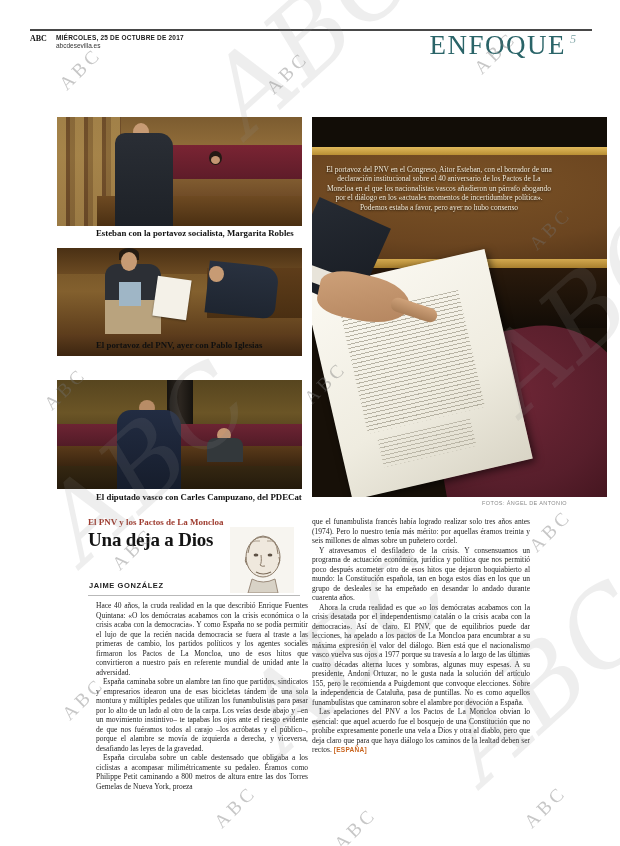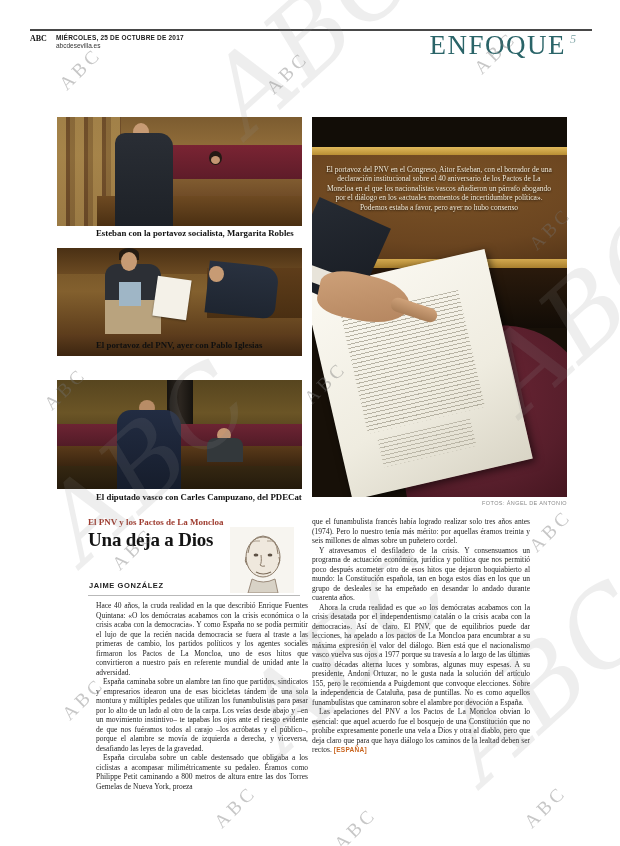--- a/index.html
+++ b/index.html
@@ -57,21 +57,21 @@
   .p3-base{inset:0;background:linear-gradient(180deg,#57451f 0%,#6b5526 30%,#3c2d14 70%,#241a0c 100%);}
   .p3-pillar{left:110px;top:0;width:26px;height:70px;background:linear-gradient(90deg,#15120e,#2c2620,#15120e);}
   .p3-redseats{left:0;top:44px;width:100%;height:22px;background:linear-gradient(180deg,#6d2433,#521b27);}
   .p3-deskrow{left:0;top:66px;width:100%;height:20px;background:linear-gradient(180deg,#5a3a1a,#3a2510);}
   .p3-man{left:60px;top:30px;width:64px;height:79px;background:linear-gradient(180deg,#222c42,#161d2c);border-radius:14px 16px 0 0;}
   .p3-man-head{left:82px;top:20px;width:16px;height:16px;background:#b88c66;border-radius:50%;}
   .p3-man2-head{left:160px;top:48px;width:14px;height:14px;background:#c49672;border-radius:50%;}
   .p3-man2-body{left:150px;top:58px;width:36px;height:24px;background:#33383b;border-radius:8px 8px 0 0;}
 
   
-  #bigphoto{left:312px;top:117px;width:255px;height:380px;overflow:hidden;background:#171008;}
+  #bigphoto{left:312px;top:117px;width:295px;height:380px;overflow:hidden;background:#171008;}
   .bp-top{left:0;top:0;width:100%;height:30px;background:#120d07;}
   .bp-gold1{left:0;top:30px;width:100%;height:8px;background:linear-gradient(180deg,#e0b95c,#b98f34);}
   .bp-wood{left:0;top:38px;width:100%;height:104px;background:radial-gradient(120% 100% at 50% 30%,#7a5226 0%,#6b4520 55%,#4a2e14 100%);}
   .bp-gold2{left:0;top:142px;width:100%;height:9px;background:linear-gradient(180deg,#d3a94f,#a87f2e);}
   .bp-slot{left:110px;top:151px;width:120px;height:14px;background:#0d0a06;}
   .bp-fade{left:0;top:151px;width:100%;height:60px;background:linear-gradient(180deg,#2a1a0c,#120c06);}
   .bp-seat{right:-30px;bottom:-40px;width:200px;height:210px;background:radial-gradient(90% 80% at 40% 30%,#6e2636 0%,#571e2b 55%,#3a1119 100%);border-radius:45% 45% 0 0;transform:rotate(-10deg);}
   .bp-paper{left:14px;top:150px;width:185px;height:215px;background:linear-gradient(160deg,#fbf9f2 0%,#efece0 60%,#d9d5c6 100%);transform:rotate(-13deg);box-shadow:2px 3px 8px rgba(0,0,0,.6);}
   .bp-paper-lines{left:30px;top:34px;width:120px;height:120px;
     background:repeating-linear-gradient(180deg,#a9a494 0 1px,transparent 1px 4px);opacity:.8;}

